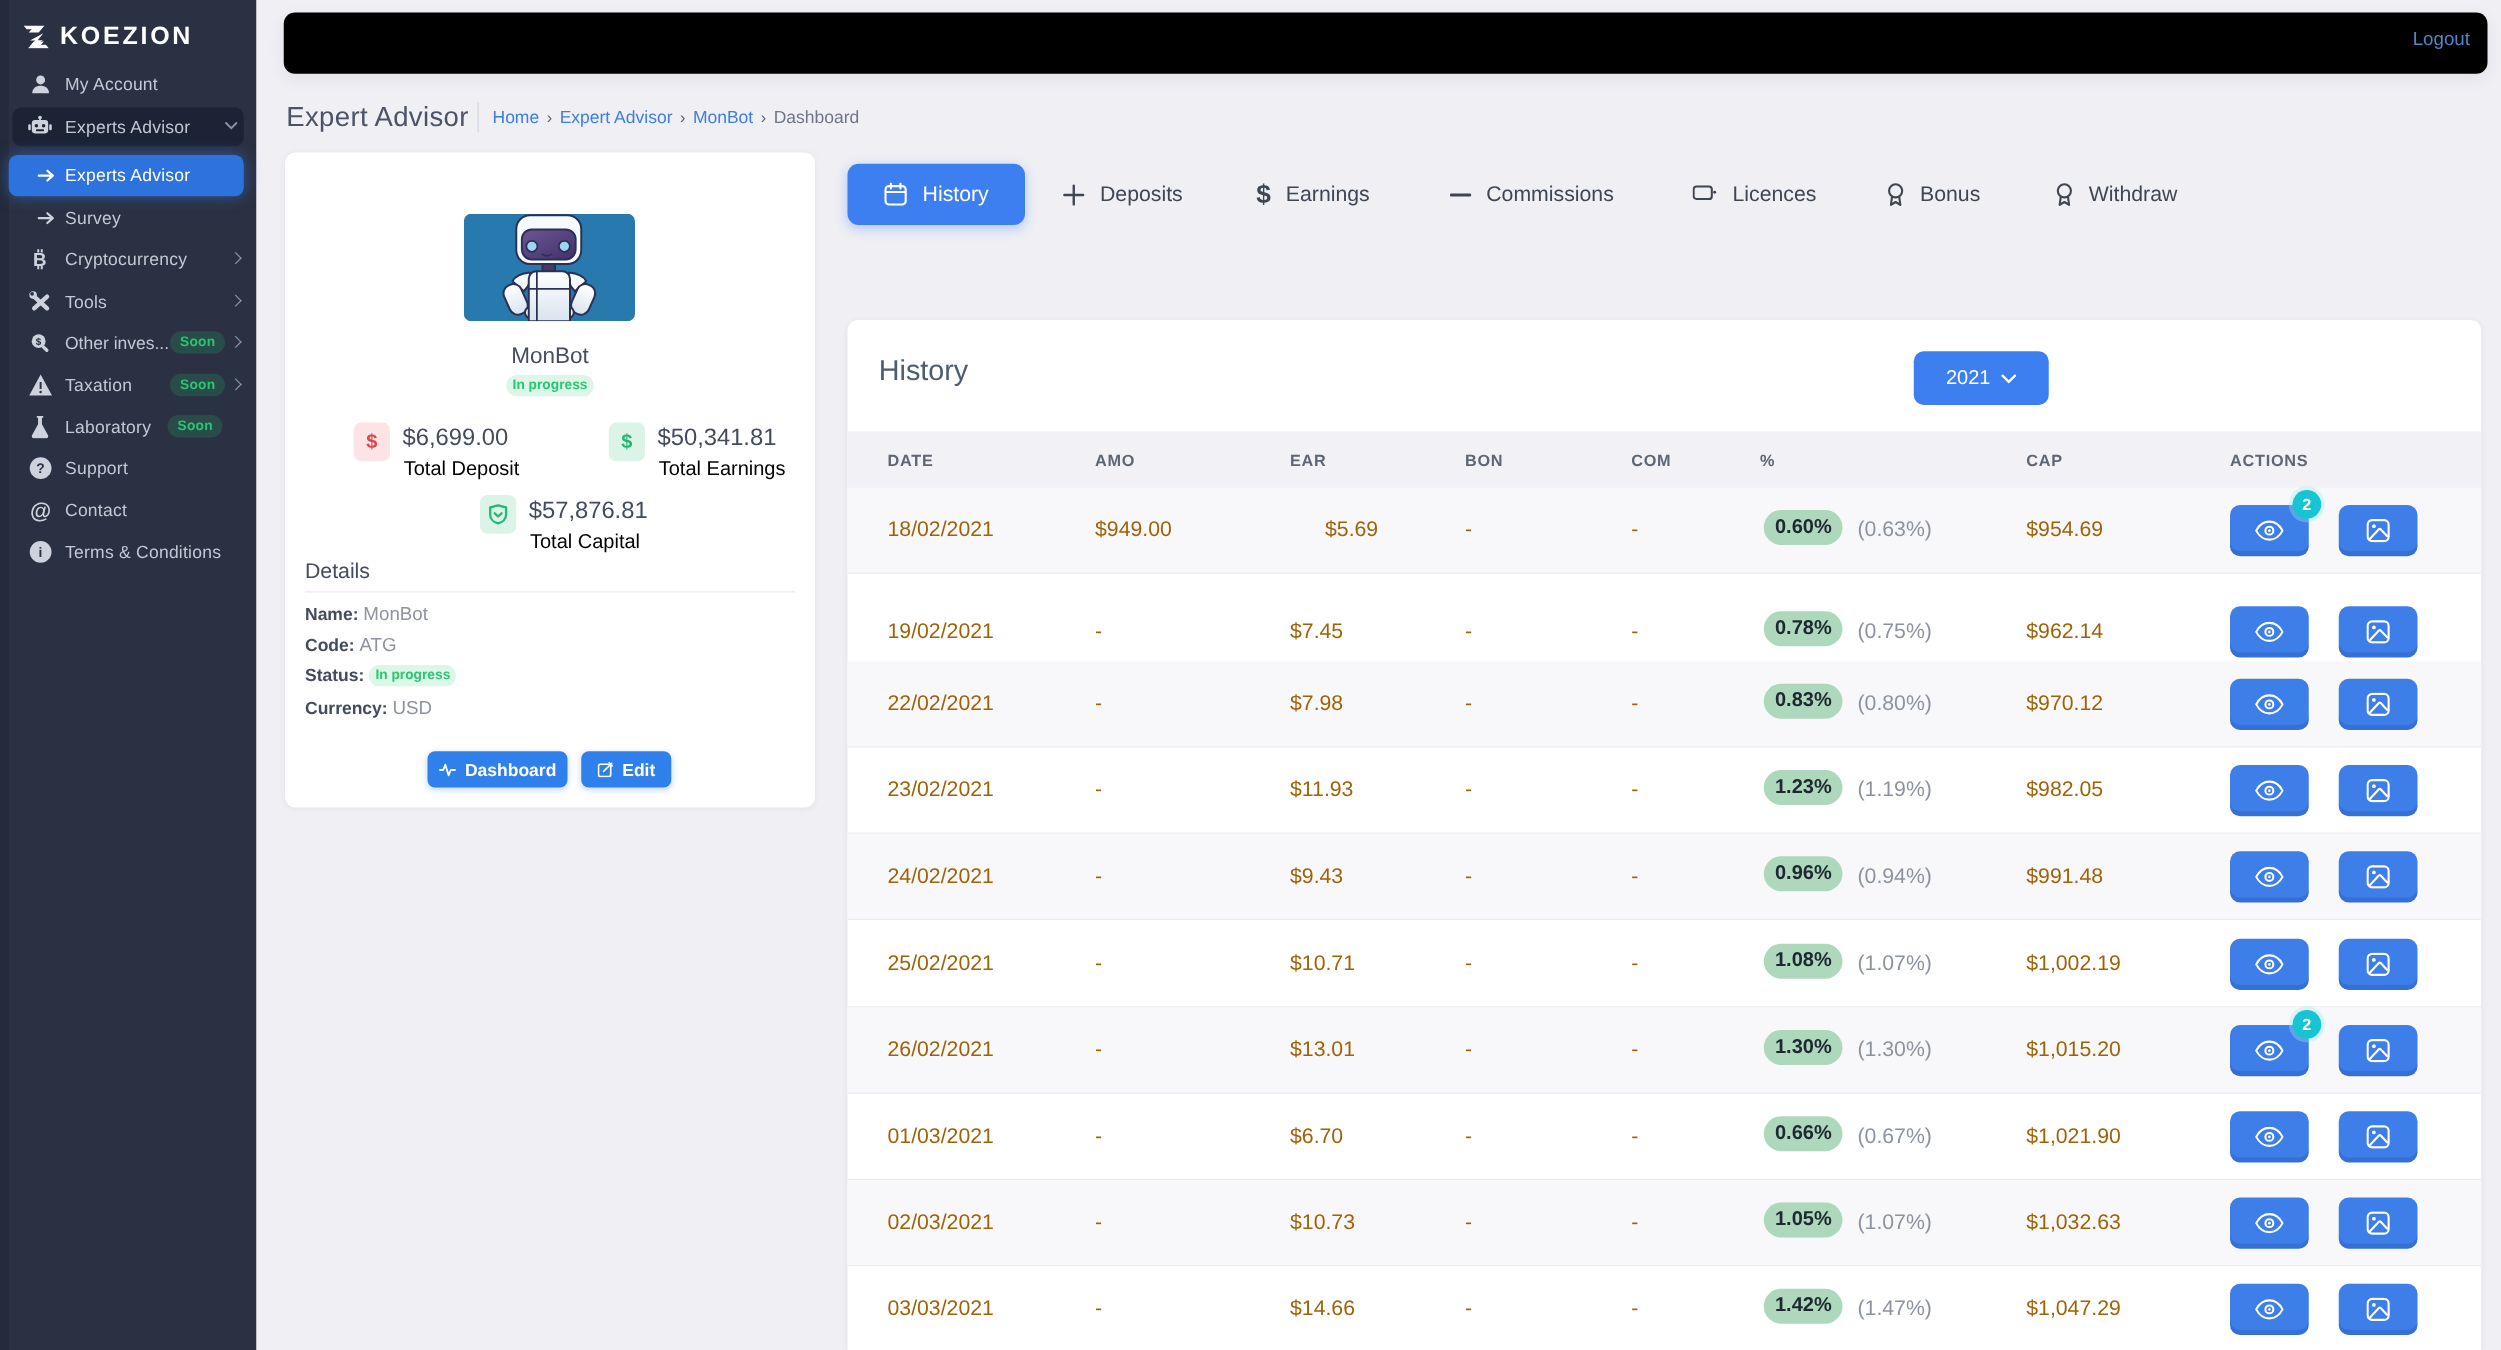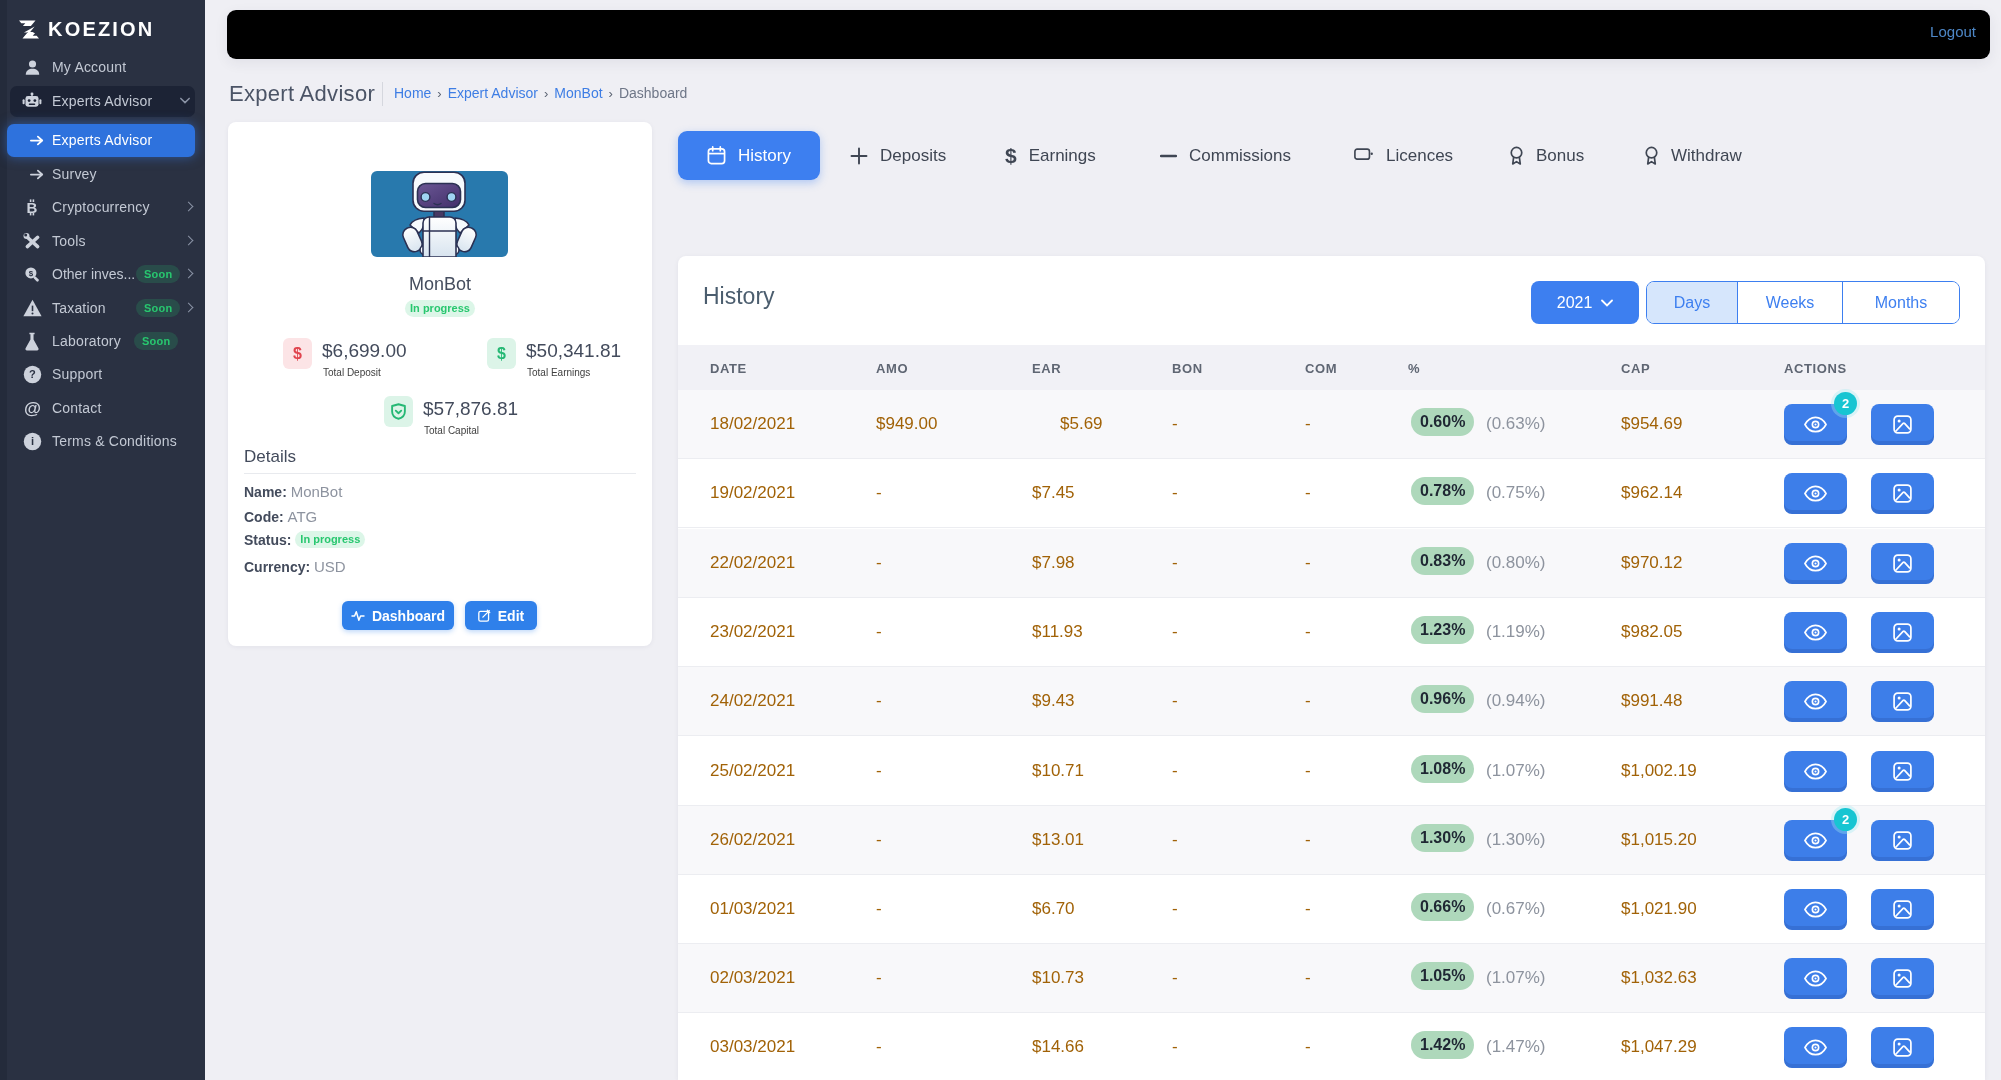--- a/index.html
+++ b/index.html
@@ -35,21 +35,21 @@
 .left-card { position:absolute; left:228px; top:122px; width:424px; height:524px; background:#fff; border-radius:8px; box-shadow:0 1px 5px rgba(40,40,70,.06); }
 .bot-img { position:absolute; left:143px; top:49px; width:137px; height:86px; border-radius:6px; overflow:hidden; }
 .bot-name { position:absolute; top:152px; width:100%; text-align:center; font-size:18px; color:#454d5e; }
 .badge-green { display:inline-block; background:#dcf6e8; color:#28c76f; font-weight:bold; border-radius:11px; }
 .bot-status { position:absolute; top:176px; width:100%; text-align:center; }
 .bot-status .badge-green { font-size:11px; padding:2px 5px 3px; border-radius:9px; }
 .stat-ic { position:absolute; width:29px; height:31px; border-radius:6px; display:flex; align-items:center; justify-content:center; font-weight:bold; font-size:16px; }
 .stat-red { background:#fce4e6; color:#e0444e; }
 .stat-grn { background:#dcf4e8; color:#25b874; }
 .stat-val { position:absolute; font-size:19px; color:#434b5c; }
-.stat-lbl { position:absolute; font-size:10px; color:#404040; }
+.stat-lbl { position:absolute; font-size:16px; color:#000000; }
 .details-h { position:absolute; left:16px; top:325px; font-size:17px; color:#434b5c; }
 .details-hr { position:absolute; left:16px; top:351px; width:392px; height:1px; background:#e8eaee; }
 .drow { position:absolute; left:16px; font-size:14px; color:#434b5c; font-weight:bold; }
 .drow span { font-weight:normal; color:#8d939f; font-size:15px; }
 .drow span.status-badge { font-size:11px; font-weight:bold; color:#28c76f; padding:2px 5px 3px; position:relative; top:-2px;}
 .btn-blue { position:absolute; background:#2f80ea; color:#fff; border-radius:6px; font-size:14px; font-weight:bold; display:flex; align-items:center; justify-content:center; box-shadow:0 2px 5px rgba(47,128,234,.3); }
 
 
 .tabs { position:absolute; left:678px; top:131px; height:49px; }
 .tab-active { position:absolute; left:0; top:0; width:142px; height:49px; background:#3d7ff0; border-radius:9px; color:#fff; font-size:17px; display:flex; align-items:center; justify-content:center; box-shadow:0 3px 9px rgba(61,127,240,.35); }
@@ -336,25 +336,20 @@
           <path d="M5 11.5 L4 19 L8 16.5 L12 19 L11 11.5" fill="none" stroke="#3f4653" stroke-width="1.8" stroke-linejoin="round"></path>
         </svg>
       </span>Withdraw</div>
 </div>
 
 <div class="hist-card">
   <div class="hist-title">History</div>
   <div class="sel-2021">2021&nbsp;&nbsp;<svg width="12" height="8" viewBox="0 0 12 8">
         <path d="M1 1.5 L6 6.5 L11 1.5" fill="none" stroke="#fff" stroke-width="1.8" stroke-linecap="round"></path>
       </svg></div>
-  <div class="group">
-    <div class="gbtn first">Days</div>
-    <div class="gbtn mid">Weeks</div>
-    <div class="gbtn last">Months</div>
-  </div>
   <div class="thead">
     <div class="th" style="left:32px;">DATE</div>
     <div class="th" style="left:198px;">AMO</div>
     <div class="th" style="left:354px;">EAR</div>
     <div class="th" style="left:494px;">BON</div>
     <div class="th" style="left:627px;">COM</div>
     <div class="th" style="left:730px;">%</div>
     <div class="th" style="left:943px;">CAP</div>
     <div class="th" style="left:1106px;">ACTIONS</div>
   </div>
@@ -376,21 +371,21 @@
         <span class="badge2">2</span>
       </div>
   <div class="abtn img">
         <svg width="19" height="19" viewBox="0 0 19 19">
           <rect x="1.1" y="1.1" width="16.8" height="16.8" rx="3.6" fill="none" stroke="#fff" stroke-width="1.7"></rect>
           <circle cx="6.1" cy="5.9" r="1.5" fill="#fff"></circle>
           <path d="M3 16 L10.1 8.4 a1 1 0 0 1 1.45 0 L16.6 13.8" fill="none" stroke="#fff" stroke-width="1.7" stroke-linecap="round"></path>
         </svg>
       </div>
 </div>
-<div class="trow " style="top:203px;">
+<div class="trow " style="top:215px;">
   <div class="td" style="left:32px;">19/02/2021</div>
   <div class="td" style="left:198px;">-</div>
   <div class="td" style="left:354px;">$7.45</div>
   <div class="td" style="left:494px;">-</div>
   <div class="td" style="left:627px;">-</div>
   <div class="pct-badge">0.78%</div>
   <div class="pct-sub" style="left:808px;">(0.75%)</div>
   <div class="td" style="left:943px;">$962.14</div>
   <div class="abtn eye">
         <svg width="23" height="17" viewBox="0 0 24 17">

